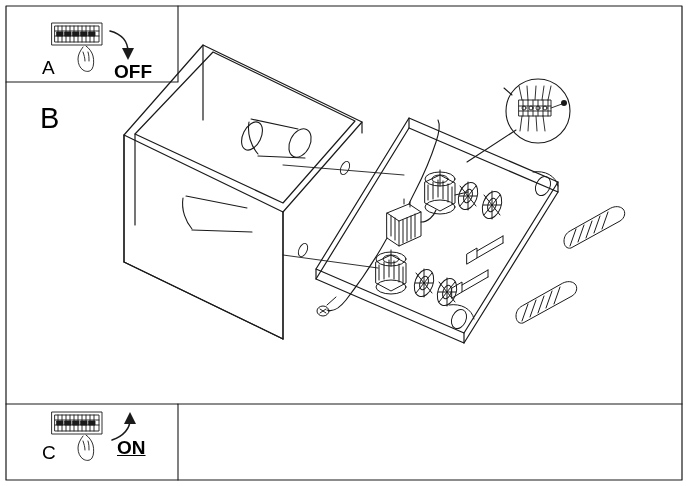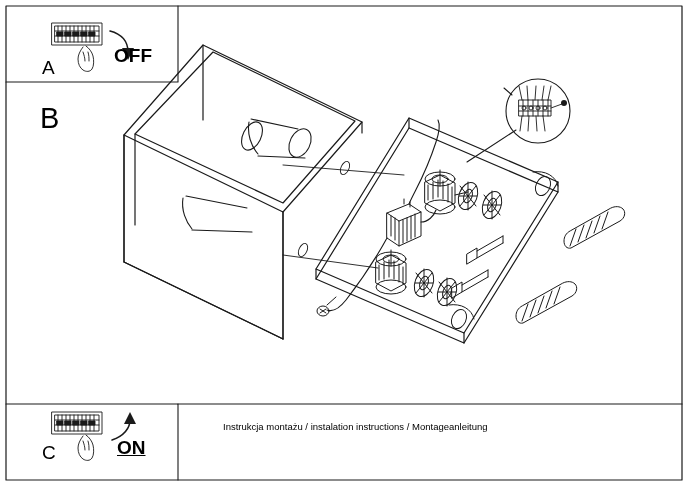--- a/index.html
+++ b/index.html
@@ -270,22 +270,21 @@
         <path d="M522 116 L520 131 M529 116 L528 131 M536 116 L537 131 M543 116 L545 131"></path>
 
         <path d="M551 108 L562 104"></path>
         <circle cx="564" cy="103" r="3" fill="#1a1a1a" stroke="none"></circle>
       </g>
 
     </g>
   </svg>
 
   <div class="txt step-letter" style="left:42px; top:58px;">A</div>
-  <div class="txt switch-label" style="left:114px; top:46px;">OFF</div>
+  <div class="txt switch-label" style="left:114px; top:62px;">OFF</div>
 
   <div class="txt step-letter-big" style="left:40px; top:104px;">B</div>
 
   <div class="txt step-letter" style="left:42px; top:443px;">C</div>
   <div class="txt switch-label" style="left:117px; top:438px;text-decoration:underline;">ON</div>
 
-  <div class="txt caption" style="left:223px; top:422px;">Instrukcja montażu / instalation instructions / Montageanleitung</div>
 
 </div>
 
 </body></html>

